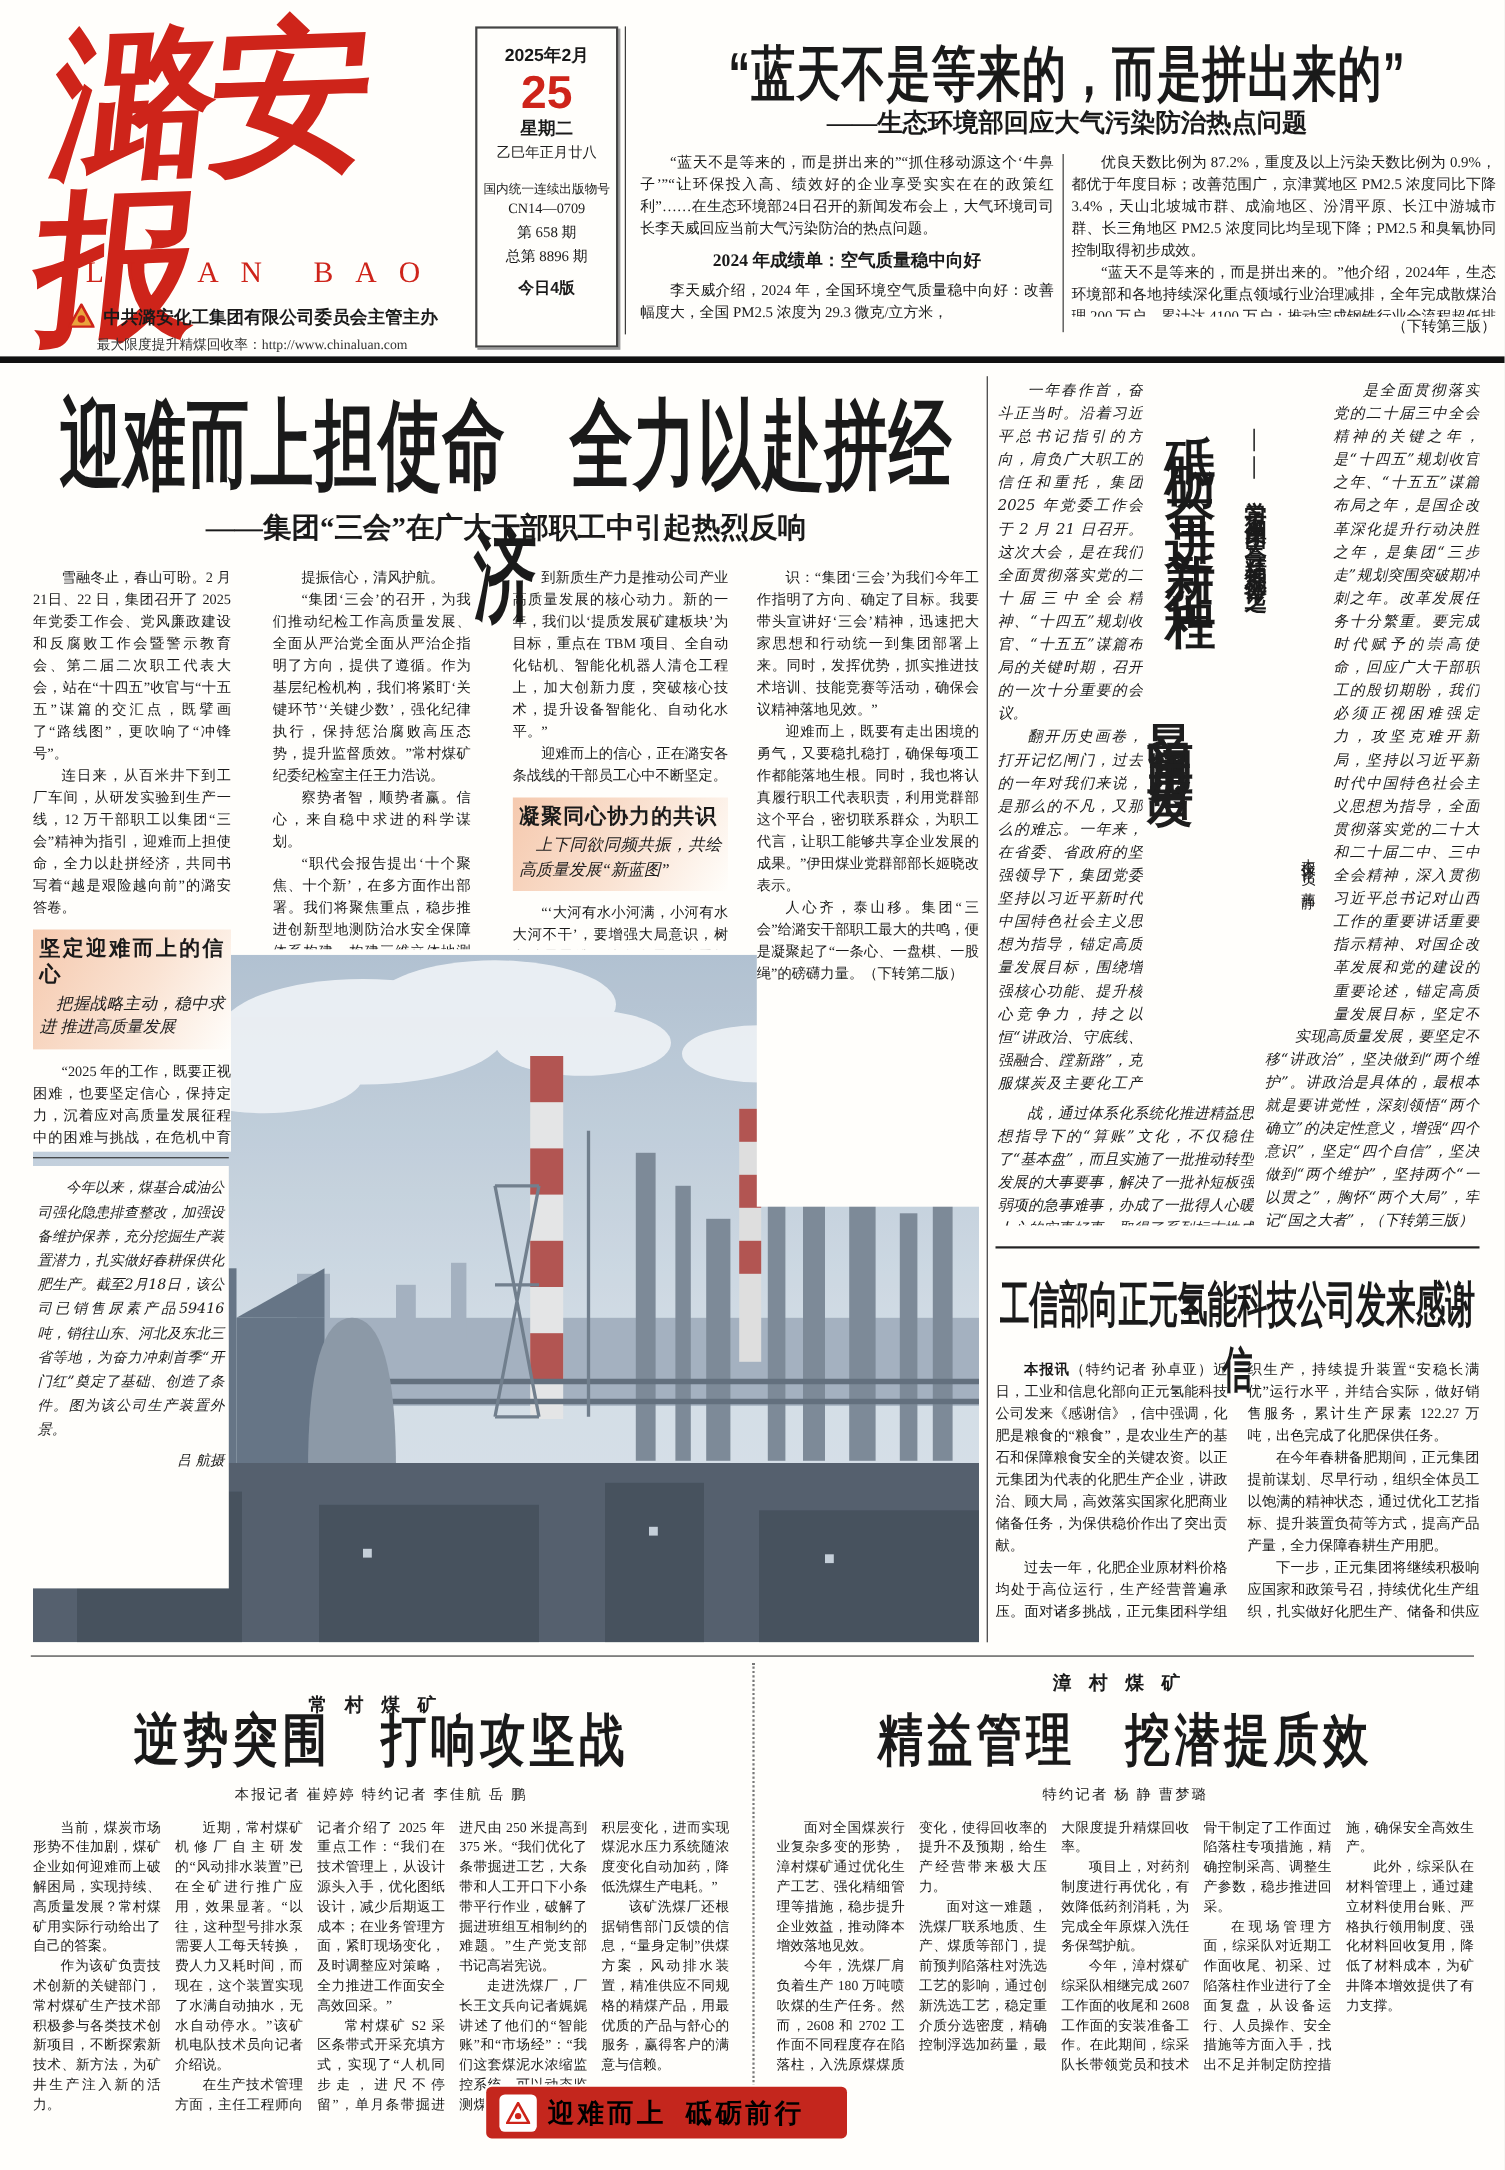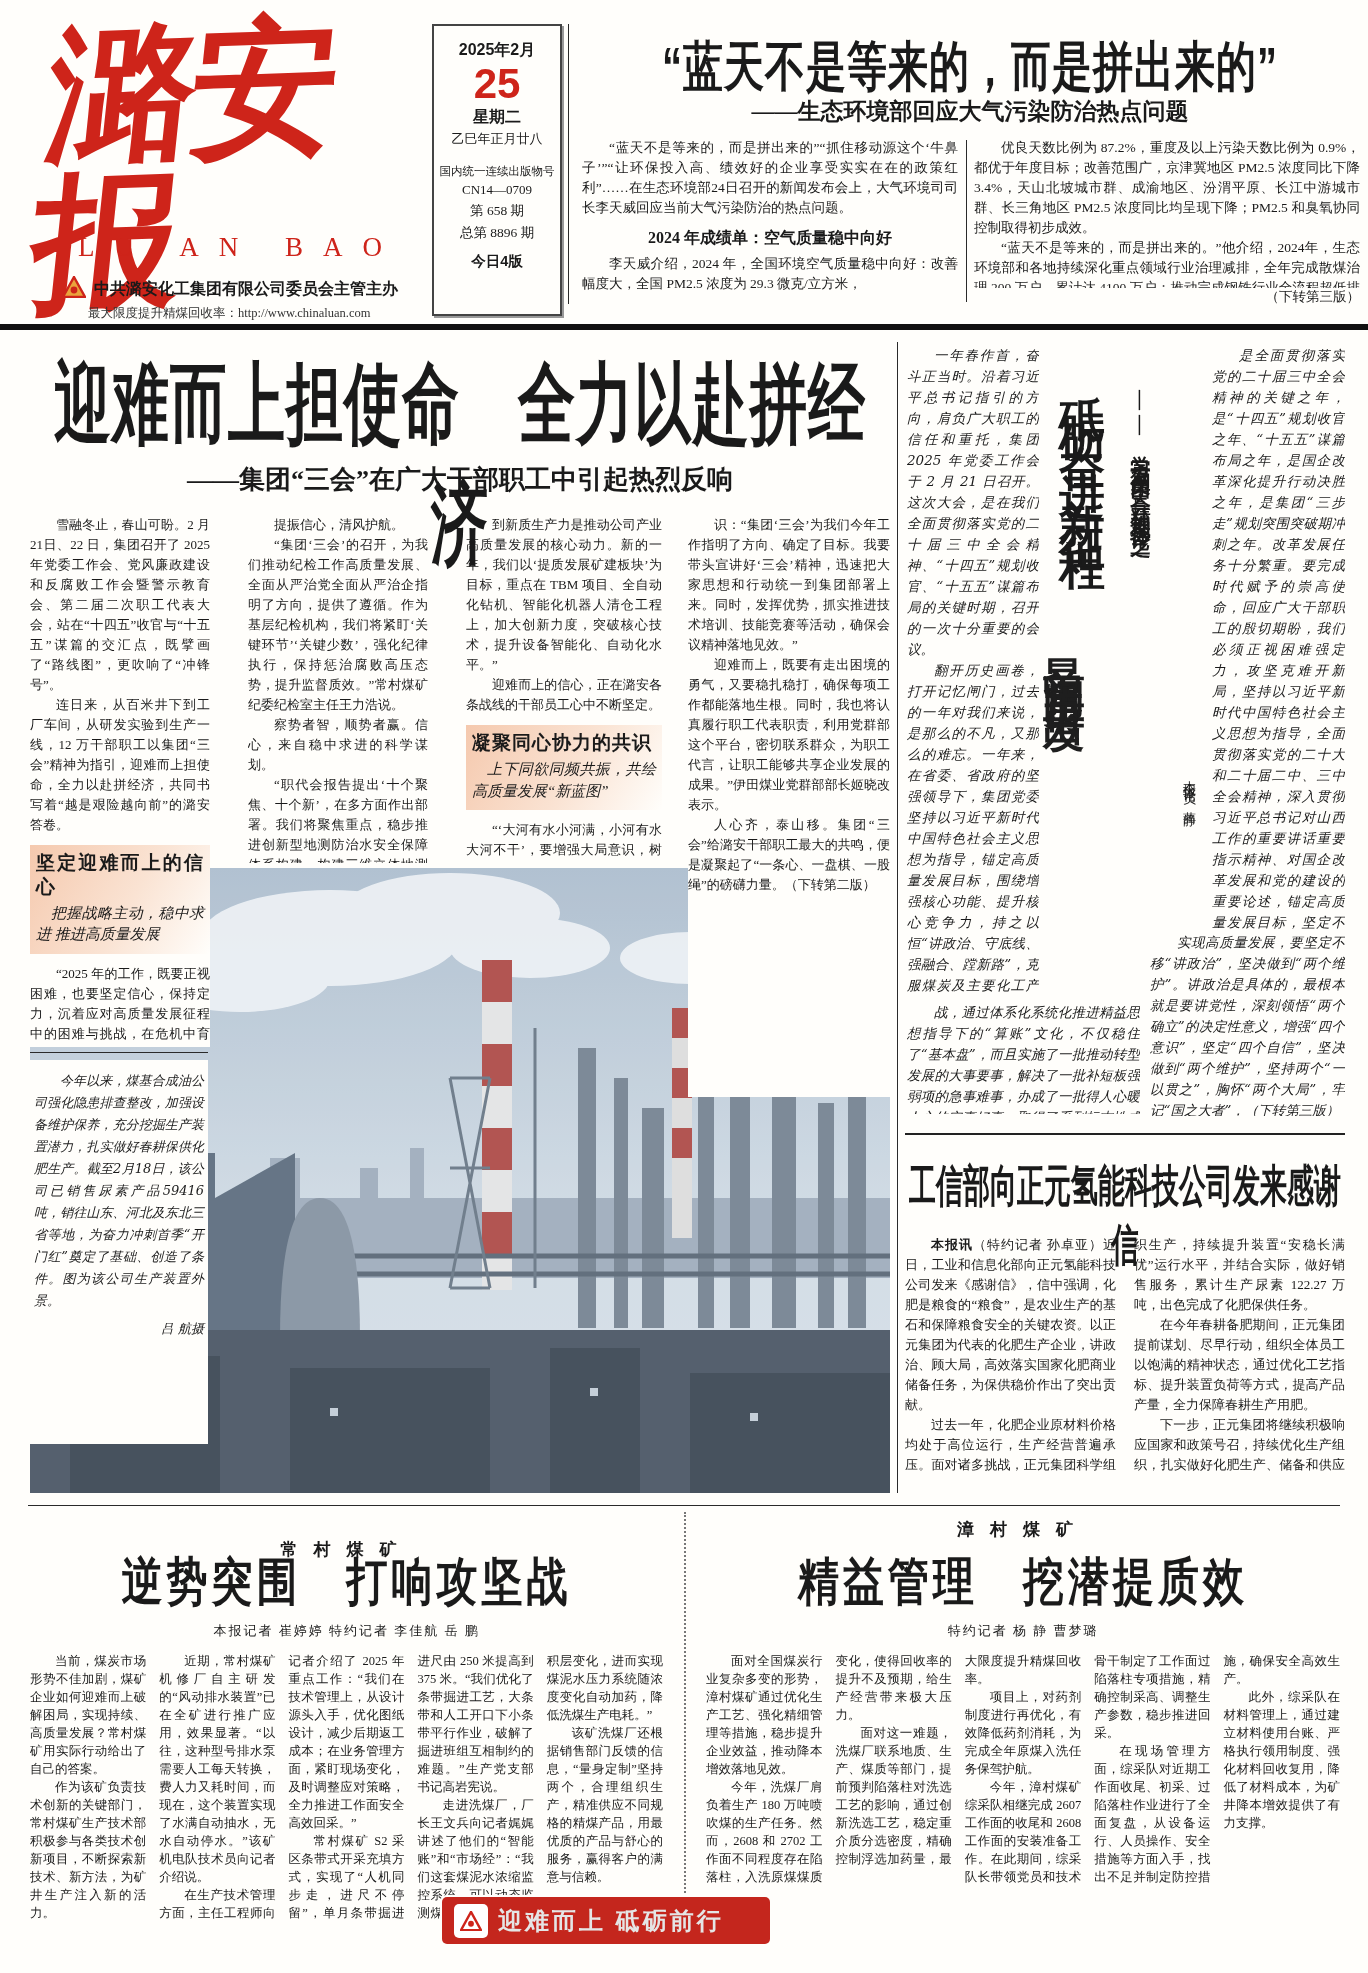--- a/index.html
+++ b/index.html
@@ -263,21 +263,21 @@
   <div class="abs center kicker" style="left:30px;top:1538px;width:633px;">常村煤矿</div>
   <div class="abs bigheadline center" style="left:30px;top:1548px;width:633px;font-size:41px;letter-spacing:4px;transform:scaleY(1.25);">逆势突围　打响攻坚战</div>
   <div class="abs center byline" style="left:30px;top:1622px;width:633px;">本报记者  崔婷婷   特约记者  李佳航   岳  鹏</div>
   <div class="abs col colsm" style="left:30px;top:1652px;width:633px;height:292px;column-count:5;column-gap:13px;">
       <p class="para">当前，煤炭市场形势不佳加剧，煤矿企业如何迎难而上破解困局，实现持续、高质量发展？常村煤矿用实际行动给出了自己的答案。</p>
       <p class="para">作为该矿负责技术创新的关键部门，常村煤矿生产技术部积极参与各类技术创新项目，不断探索新技术、新方法，为矿井生产注入新的活力。</p>
       <p class="para">近期，常村煤矿机修厂自主研发的“风动排水装置”已在全矿进行推广应用，效果显著。“以往，这种型号排水泵需要人工每天转换，费人力又耗时间，而现在，这个装置实现了水满自动抽水，无水自动停水。”该矿机电队技术员向记者介绍说。</p>
       <p class="para">在生产技术管理方面，主任工程师向记者介绍了 2025 年重点工作：“我们在技术管理上，从设计源头入手，优化图纸设计，减少后期返工成本；在业务管理方面，紧盯现场变化，及时调整应对策略，全力推进工作面安全高效回采。”</p>
       <p class="para">常村煤矿 S2 采区条带式开采充填方式，实现了“人机同步走，进尺不停留”，单月条带掘进进尺由 250 米提高到 375 米。“我们优化了条带掘进工艺，大条带和人工开口下小条带平行作业，破解了掘进班组互相制约的难题。”生产党支部书记高岩宪说。</p>
       <p class="para">走进洗煤厂，厂长王文兵向记者娓娓讲述了他们的“智能账”和“市场经”：“我们这套煤泥水浓缩监控系统，可以动态监测煤泥层厚度变化和积层变化，进而实现煤泥水压力系统随浓度变化自动加药，降低洗煤生产电耗。”</p>
-      <p class="para">该矿洗煤厂还根据销售部门反馈的信息，“量身定制”坚持两个，合理组织生产，精准供应不同规格的精煤产品，用最优质的产品与舒心的服务，赢得客户的满意与信赖。</p>
+      <p class="para">该矿洗煤厂还根据销售部门反馈的信息，“量身定制”供煤方案，风动排水装置，精准供应不同规格的精煤产品，用最优质的产品与舒心的服务，赢得客户的满意与信赖。</p>
     </div>
 
   <div class="abs center kicker" style="left:706px;top:1518px;width:634px;">漳村煤矿</div>
   <div class="abs bigheadline center" style="left:706px;top:1548px;width:634px;font-size:41px;letter-spacing:4px;transform:scaleY(1.25);">精益管理　挖潜提质效</div>
   <div class="abs center byline" style="left:706px;top:1622px;width:634px;">特约记者  杨  静   曹梦璐</div>
   <div class="abs col colsm" style="left:706px;top:1652px;width:634px;height:292px;column-count:5;column-gap:13px;">
       <p class="para">面对全国煤炭行业复杂多变的形势，漳村煤矿通过优化生产工艺、强化精细管理等措施，稳步提升企业效益，推动降本增效落地见效。</p>
       <p class="para">今年，洗煤厂肩负着生产 180 万吨喷吹煤的生产任务。然而，2608 和 2702 工作面不同程度存在陷落柱，入洗原煤煤质变化，使得回收率的提升不及预期，给生产经营带来极大压力。</p>
       <p class="para">面对这一难题，洗煤厂联系地质、生产、煤质等部门，提前预判陷落柱对洗选工艺的影响，通过创新洗选工艺，稳定重介质分选密度，精确控制浮选加药量，最大限度提升精煤回收率。</p>
       <p class="para">项目上，对药剂制度进行再优化，有效降低药剂消耗，为完成全年原煤入洗任务保驾护航。</p>
@@ -286,16 +286,16 @@
       <p class="para">此外，综采队在材料管理上，通过建立材料使用台账、严格执行领用制度、强化材料回收复用，降低了材料成本，为矿井降本增效提供了有力支撑。</p>
     </div>
 
   <div class="abs" style="left:442px;top:1897px;width:328px;height:47px;background:#c4261d;border-radius:5px;display:flex;align-items:center;padding:0 12px;box-sizing:border-box;gap:10px;box-shadow:0 0 0 2px #fffefb;">
     <span style="background:#fff;border-radius:5px;width:34px;height:34px;display:flex;align-items:center;justify-content:center;">
       <svg width="22" height="20" viewBox="0 0 24 22">
           <path d="M12 1 L23 21 H1 Z" fill="#fff" stroke="#ce241a" stroke-width="2.6"></path>
           <circle cx="12" cy="14" r="3.2" fill="#ce241a"></circle>
         </svg>
     </span>
-    <span class="sans" style="color:#e5e5e5;font-weight:900;font-size:24px;letter-spacing:3px;">迎难而上 砥砺前行</span>
+    <span class="sans" style="color:#000000;font-weight:900;font-size:24px;letter-spacing:3px;font-family:Liberation Mono, monospace;">迎难而上 砥砺前行</span>
   </div>
 
 </div>
 
 </body></html>

